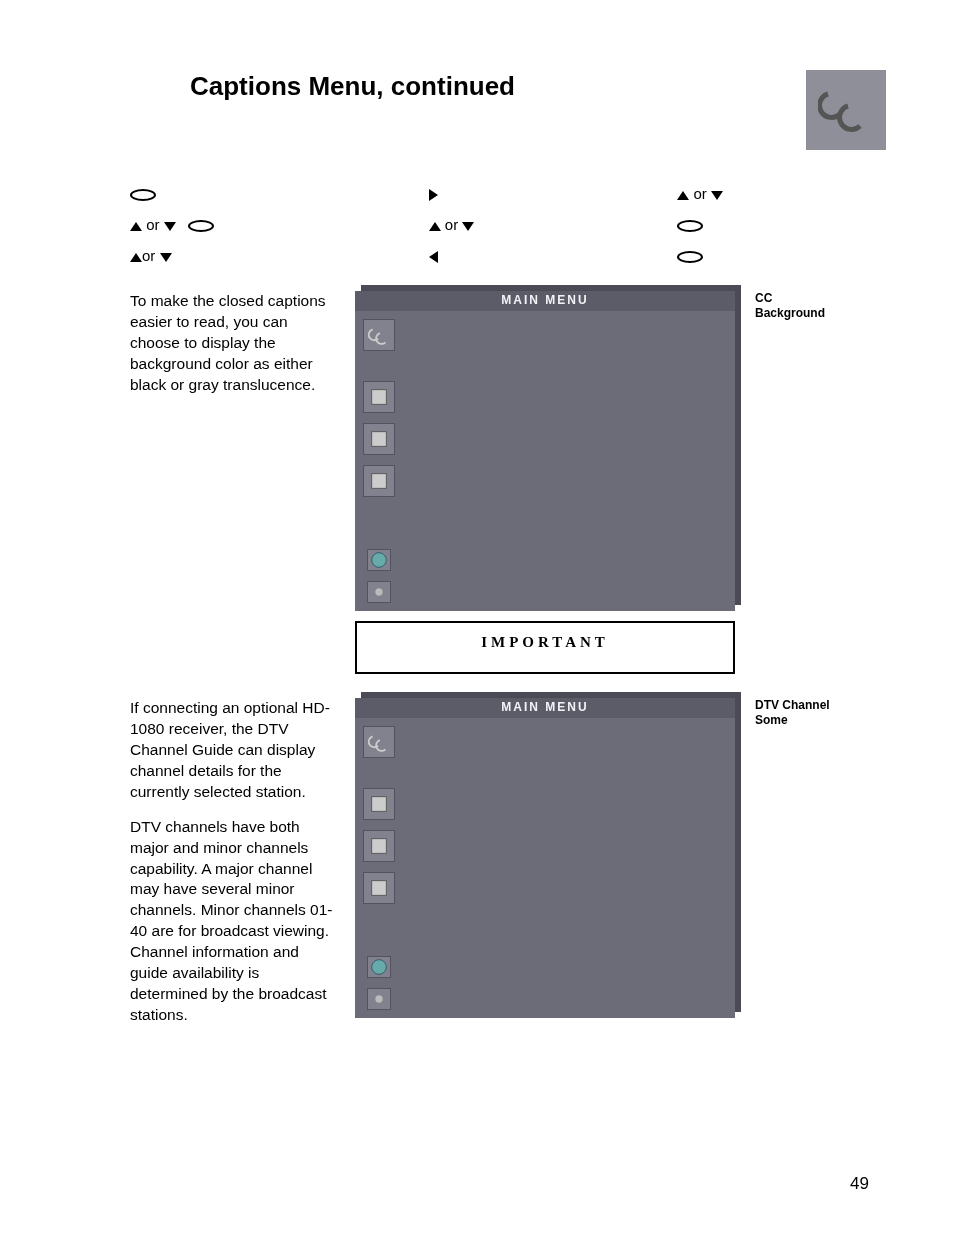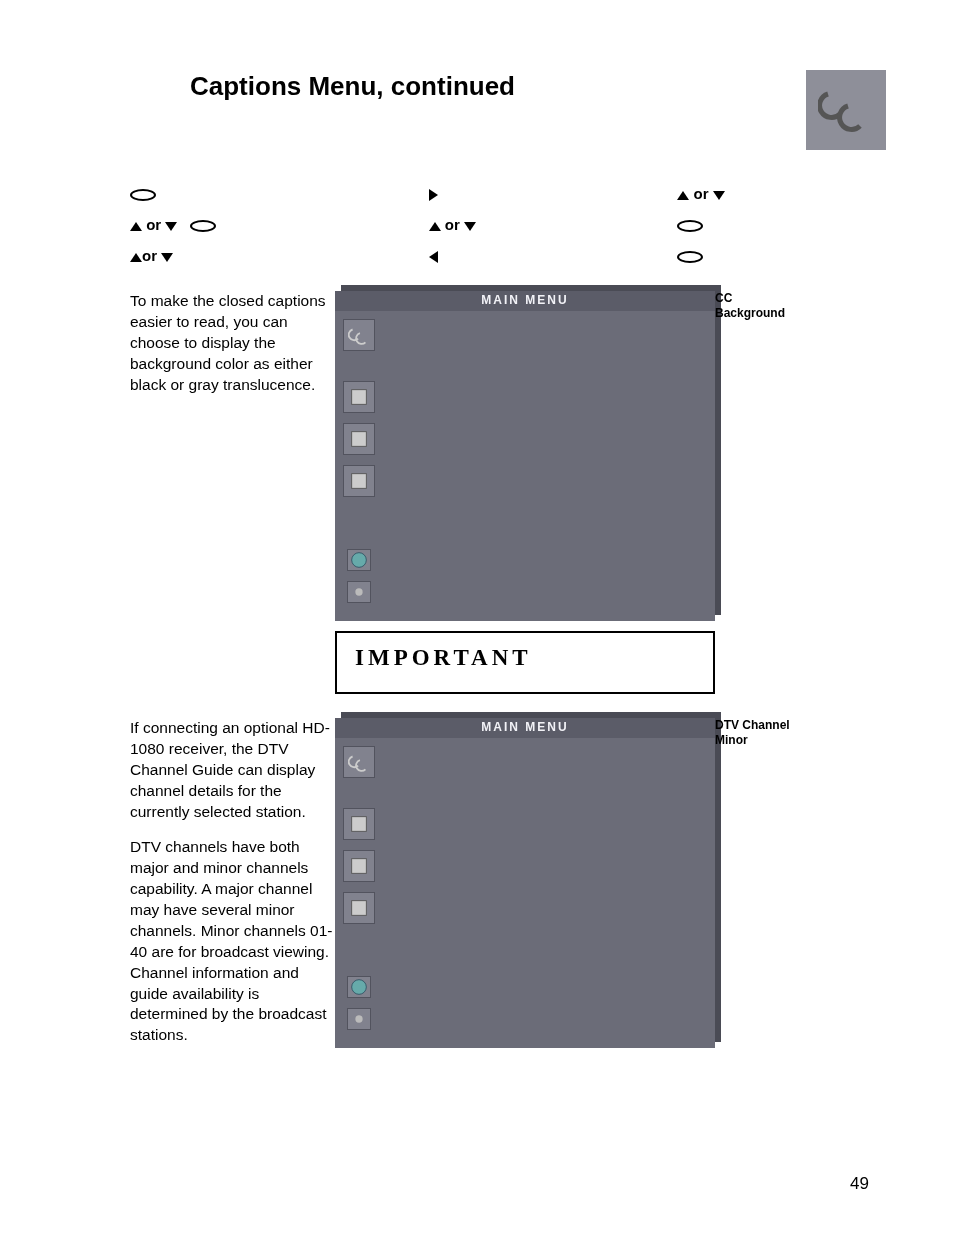--- a/index.html
+++ b/index.html
@@ -39,35 +39,36 @@
     position: relative;
   }
   .cc-badge svg { width: 56px; height: 56px; }
   .steps-row {
     display: flex;
     gap: 40px;
     margin-bottom: 18px;
     margin-left: 0;
   }
   .steps-col { width: 250px; font-size: 15px; line-height: 1.8; }
-  .step-line { margin-bottom: 4px; font-weight: bold; }
+  .step-line { margin-bottom: 4px; }
   .tri-up, .tri-down, .tri-left, .tri-right {
     display: inline-block; width: 0; height: 0; vertical-align: middle;
   }
   .tri-up    { border-left: 6px solid transparent; border-right: 6px solid transparent; border-bottom: 9px solid #000; }
   .tri-down  { border-left: 6px solid transparent; border-right: 6px solid transparent; border-top: 9px solid #000; }
   .tri-right { border-top: 6px solid transparent; border-bottom: 6px solid transparent; border-left: 9px solid #000; }
   .tri-left  { border-top: 6px solid transparent; border-bottom: 6px solid transparent; border-right: 9px solid #000; }
   .oval {
     display: inline-block; width: 26px; height: 12px; border: 2px solid #000;
     border-radius: 50%; vertical-align: middle;
   }
 
   .section-row {
     display: flex;
+    gap: 20px;
     margin-bottom: 18px;
     align-items: flex-start;
   }
   .left-text {
     width: 205px;
     font-size: 15.5px;
     line-height: 1.35;
     flex: 0 0 205px;
   }
   .left-text p { margin-bottom: 14px; }
@@ -77,21 +78,20 @@
     font-weight: bold;
     font-size: 12px;
     line-height: 1.25;
   }
 
   
   .tv {
     width: 380px;
     background: #6b6c78;
     position: relative;
-    padding-bottom: 10px;
   }
   .tv-shadow {
     position: absolute;
     left: 6px; top: -6px;
     width: 100%; height: 100%;
     background: #4a4b55;
     z-index: -1;
   }
   .tv-header {
     background: #5b5c68;
@@ -132,26 +132,26 @@
 
   
   .important-box {
     width: 380px;
     border: 2.5px solid #000;
     padding: 10px 18px 14px 18px;
     margin-top: 10px;
     margin-left: 0;
   }
   .important-title {
-    text-align: left;
+    text-align: center;
     font-weight: bold;
     letter-spacing: 4px;
     margin-bottom: 6px;
     font-family: Georgia, 'Times New Roman', serif;
-    font-size: 23px;
+    font-size: 15px;
   }
   .important-text {
     font-weight: bold;
     font-size: 14.5px;
     line-height: 1.35;
     font-family: "Gill Sans", "Gill Sans MT", Helvetica, Arial, sans-serif;
   }
 
   .page-num {
     position: absolute;
@@ -297,19 +297,19 @@
                     <circle cx="12" cy="12" r="4" fill="#bbb"></circle>
                   </svg>
                 </div>
             </div>
           </div>
         </div>
       </div>
     </div>
     <div class="right-label">
       <span>DTV Channel</span><br>
-      <span>Minor</span>
+      <span>Some</span>
     </div>
   </div>
 
   <div class="page-num">49</div>
 
 </div>
 
 </body></html>

